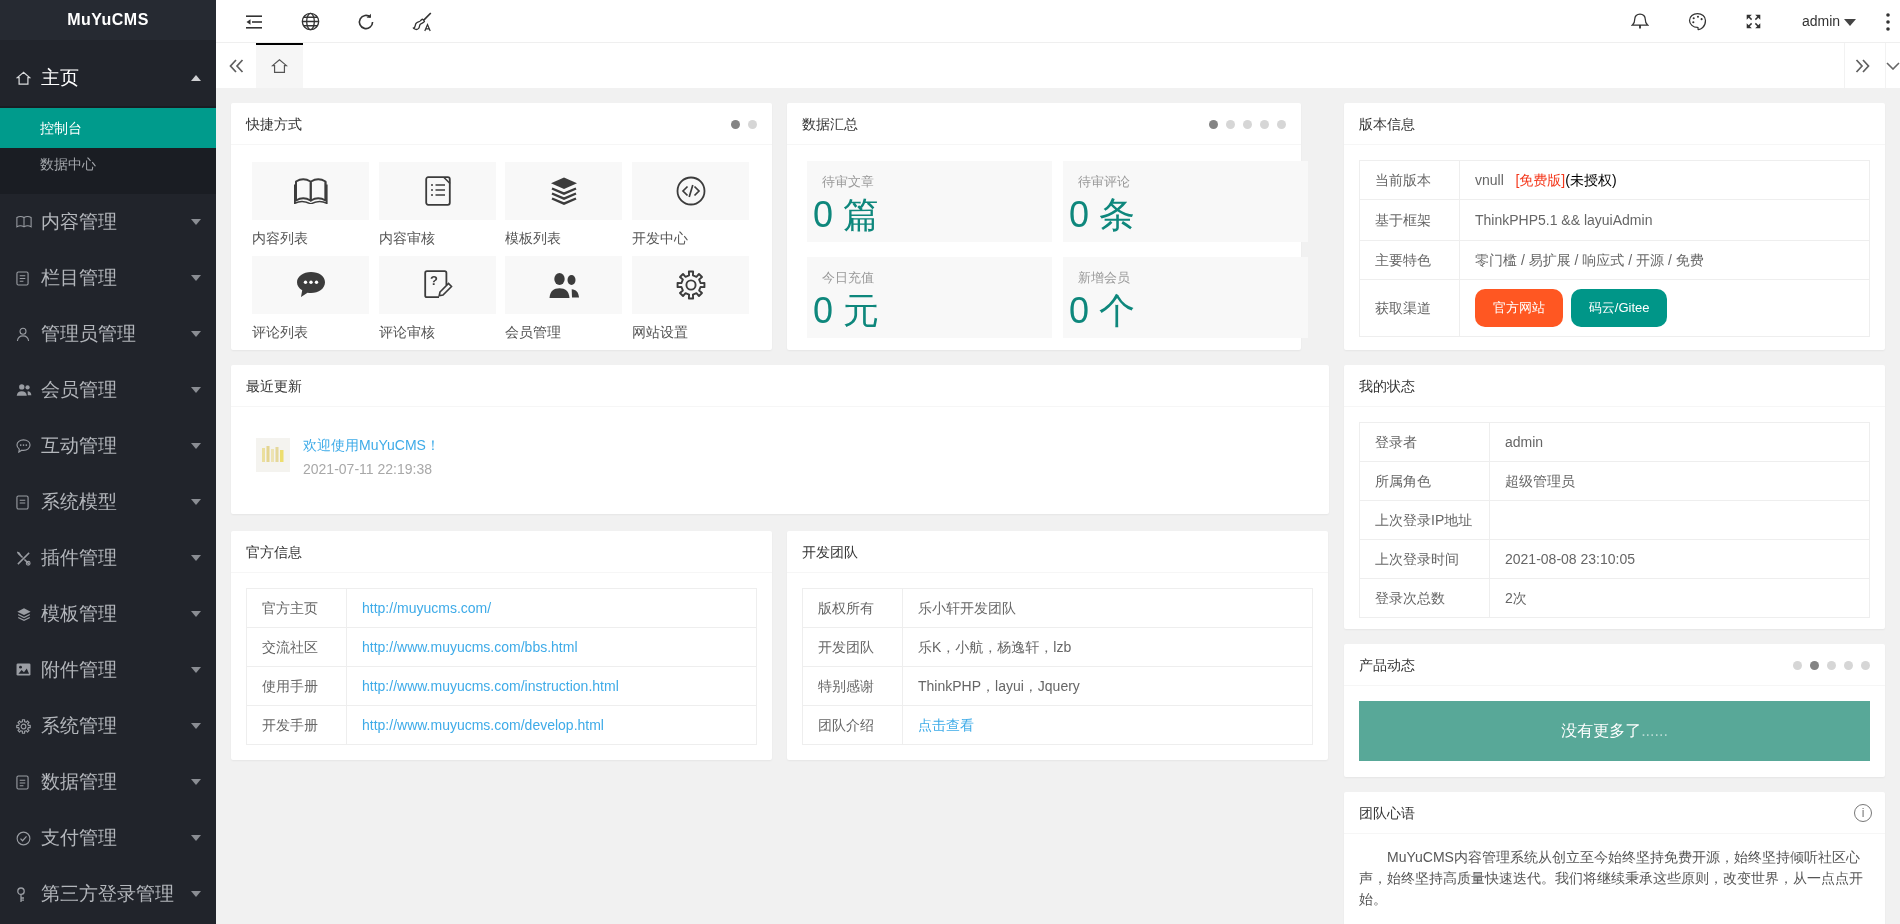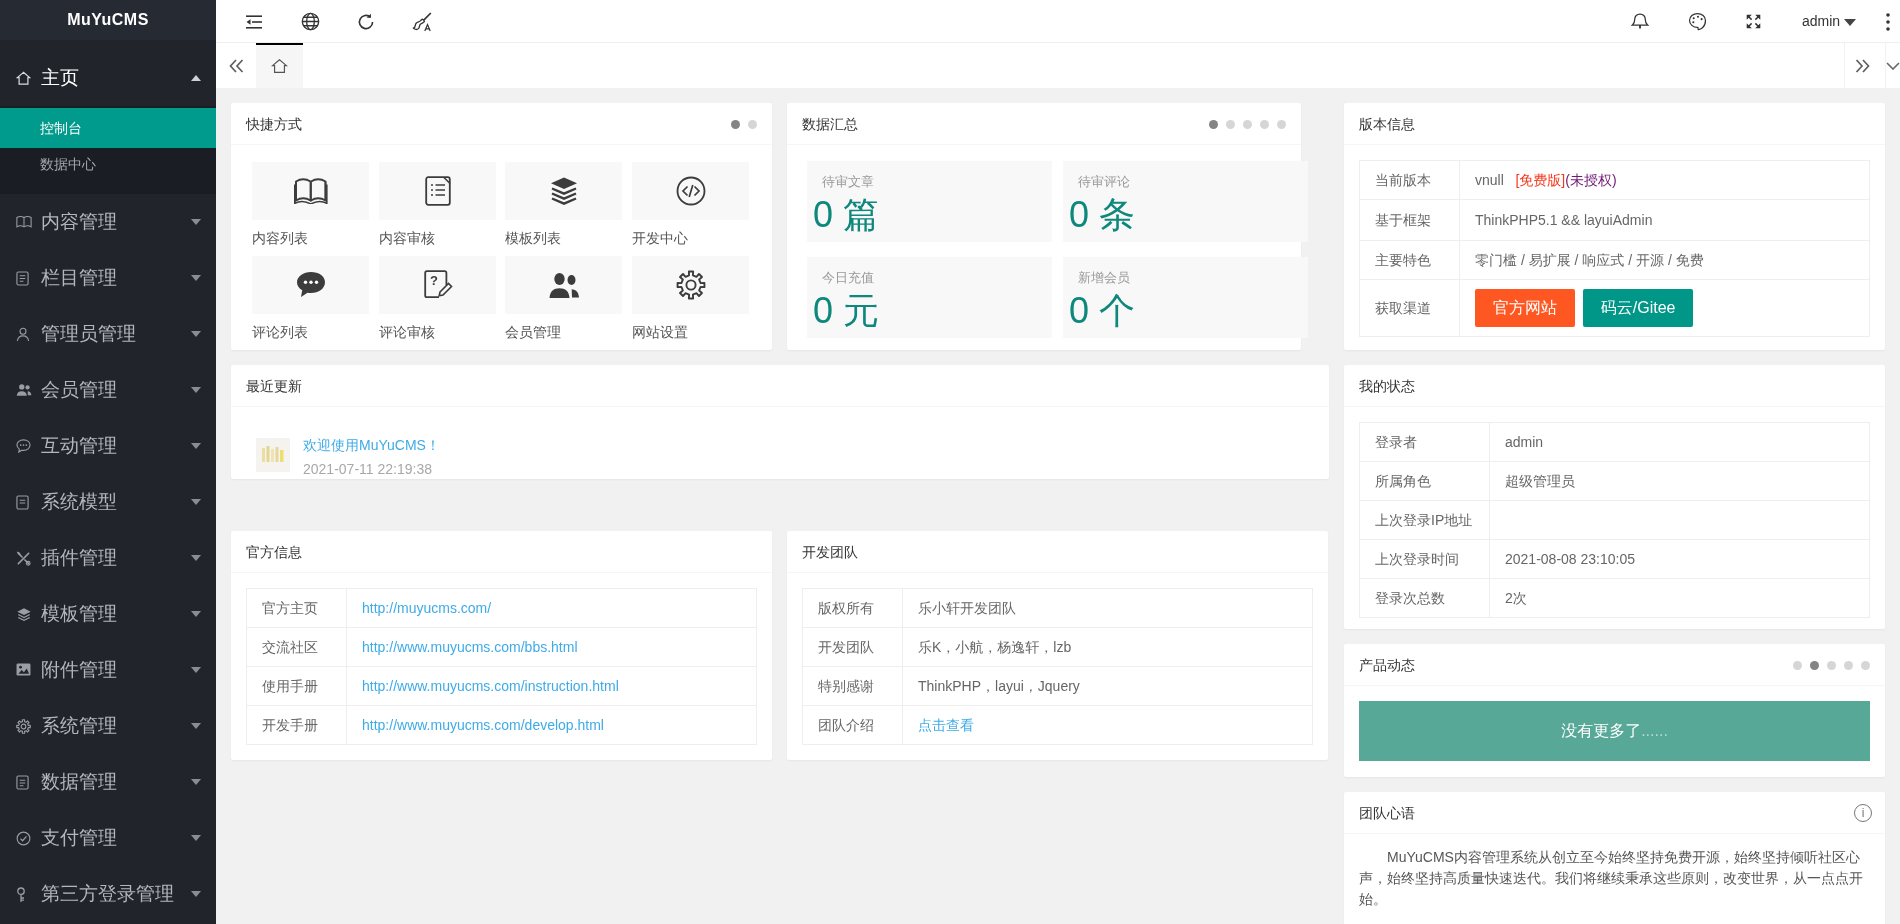--- a/index.html
+++ b/index.html
@@ -35,21 +35,21 @@
 table.lt td{border:1px solid #eee;padding:9px 15px;line-height:20px;}
 a.lk{color:#3eabe8;text-decoration:none;}
 
 .scitem{position:absolute;width:117px;text-align:left;}
 .scbox{height:58px;background:#f8f8f8;display:flex;align-items:center;justify-content:center;}
 .sclabel{line-height:36px;font-size:14px;color:#555;}
 
 .stat{position:absolute;width:245px;height:81px;background:#f8f8f8;padding-top:11px;}
 .stat .sl{font-size:13px;color:#999;line-height:20px;margin-left:15px;}
 .stat .sv{font-size:36px;color:#0e877c;line-height:36px;margin:5px 0 0 6px;}
-.btn{display:inline-block;height:38px;line-height:38px;padding:0 18px;border-radius:2px;color:#fff;font-size:16px;vertical-align:middle;}
+.btn{display:inline-block;height:38px;line-height:38px;padding:0 18px;border-radius:10px;color:#fff;font-size:13px;vertical-align:middle;}
 </style>
 </head>
 <body>
 
 <div id="side">
   <div id="logo">MuYuCMS</div>
   <div style="height:10px;"></div>
   <div class="mitem">
       <span class="mi" id="i-home">
         <svg width="15" height="15" viewBox="0 0 16 16">
@@ -416,39 +416,39 @@
       <div class="sv">0 个</div>
     </div>
 </div>
 
 <div class="card" style="left:1344px;top:103px;width:541px;height:247px;">
   <div class="chead">版本信息</div>
   <table class="lt">
     <tbody>
         <tr>
           <td style="width:100px;">当前版本</td>
-          <td>vnull&nbsp;&nbsp;&nbsp;<span style="color:#f4381c;">[免费版]</span><span style="color:#701a75;">(未授权)</span></td>
+          <td>vnull&nbsp;&nbsp;&nbsp;<span style="color:#f4381c;">[免费版]</span><span style="color:#000000;">(未授权)</span></td>
         </tr>
     <tr>
           <td style="padding-top:10px;padding-bottom:10px;">基于框架</td>
           <td>ThinkPHP5.1 &amp;&amp; layuiAdmin</td>
         </tr>
     <tr>
           <td>主要特色</td>
           <td>零门槛 / 易扩展 / 响应式 / 开源 / 免费</td>
         </tr>
     <tr>
           <td>获取渠道</td>
           <td><span class="btn" style="background:#ff5722;">官方网站</span>&nbsp;&nbsp;<span class="btn" style="background:#009688;">码云/Gitee</span></td>
         </tr>
   </tbody>
     </table>
 </div>
 
-<div class="card" style="left:231px;top:365px;width:1098px;height:114px;">
+<div class="card" style="left:231px;top:365px;width:1098px;height:149px;">
   <div class="chead">最近更新</div>
   <div style="position:absolute;left:25px;top:73px;width:34px;height:34px;background:#f3f2ee;overflow:hidden;">
     <svg width="34" height="34" viewBox="0 0 34 34">
         <rect x="0" y="0" width="34" height="34" fill="#f4f3ef"></rect>
         <rect x="6" y="10" width="3" height="14" fill="#e8d98a" opacity=".8"></rect>
         <rect x="10.5" y="8" width="3" height="16" fill="#ddc86a" opacity=".7"></rect>
         <rect x="15" y="11" width="3" height="13" fill="#e8d98a" opacity=".6"></rect>
         <rect x="19.5" y="9" width="3" height="15" fill="#e0cf7d" opacity=".75"></rect>
         <rect x="24" y="12" width="3.5" height="12" fill="#ecdc5f" opacity=".9"></rect>
       </svg>

